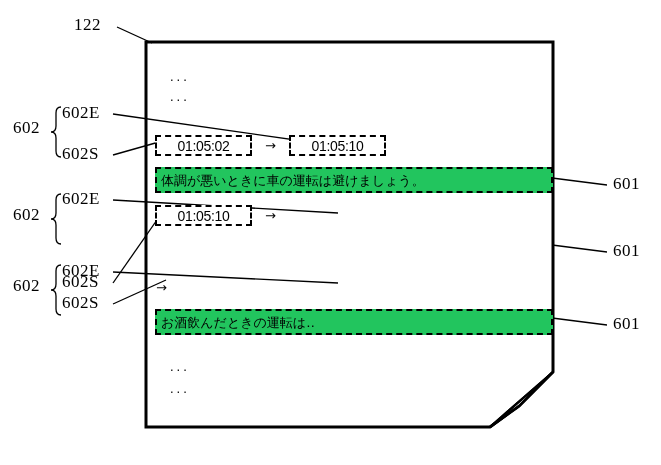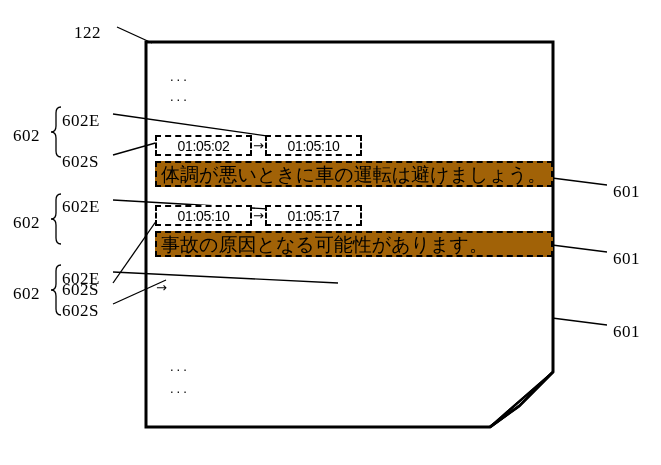--- a/index.html
+++ b/index.html
@@ -37,21 +37,20 @@
 
   
   .ref-label {
     position: absolute;
     font-family: "Liberation Serif", "DejaVu Serif", serif;
     font-size: 17px;
     letter-spacing: 0.5px;
     line-height: 1;
     white-space: nowrap;
     color: #000;
-    margin-top: 8px;
   }
 
   
   #page-content {
     position: absolute;
     left: 146px;
     top: 42px;
     width: 408px;
     height: 386px;
   }
@@ -71,20 +70,21 @@
     position: absolute;
     left: 9px;
     width: 398px;
   }
 
   .time-row {
     position: relative;
     height: 23px;
     display: flex;
     align-items: center;
+    gap: 12px;
   }
 
   .time-box {
     border: 2px dashed #000;
     height: 21px;
     box-sizing: border-box;
     display: flex;
     align-items: center;
     justify-content: center;
     padding: 0 3px;
@@ -100,32 +100,32 @@
   .time-arrow {
     font-family: "DejaVu Sans", sans-serif;
     font-size: 13px;
     line-height: 1;
     margin: 0 1px;
     width: 11px;
     text-align: center;
   }
 
   .text-row {
-    margin-top: 4px;
+    margin-top: 10px;
     border: 2px dashed #000;
     height: 26px;
     box-sizing: border-box;
     display: flex;
     align-items: center;
     padding-left: 4px;
     font-family: "DejaVu Sans", "Liberation Sans", sans-serif;
-    font-size: 19px;
+    font-size: 13px;
     letter-spacing: 0px;
     line-height: 1;
-    background: #a16207;
+    background: #22c55e;
     width: 398px;
   }
 </style>
 </head>
 <body>
 
 <div id="figure-root">
 
   <svg id="lineart" viewBox="0 0 661 465">
 
@@ -184,28 +184,27 @@
         <div class="time-arrow">→</div>
         <div class="time-box end">01:05:10</div>
       </div>
       <div class="text-row">体調が悪いときに車の運転は避けましょう。</div>
     </div>
 
     <div class="caption-group" style="top:162px;">
       <div class="time-row">
         <div class="time-box start">01:05:10</div>
         <div class="time-arrow">→</div>
-        <div class="time-box end">01:05:17</div>
       </div>
-      <div class="text-row">事故の原因となる可能性があります。</div>
     </div>
 
     <div class="caption-group" style="top:234px;">
       <div class="time-row">
         <div class="time-arrow">→</div>
       </div>
+      <div class="text-row">お酒飲んだときの運転は‥</div>
     </div>
 
     <div class="ellipsis-row" style="top:318px;">...</div>
     <div class="ellipsis-row" style="top:340px;">...</div>
 
   </div>
 </div>
 
 </body></html>

